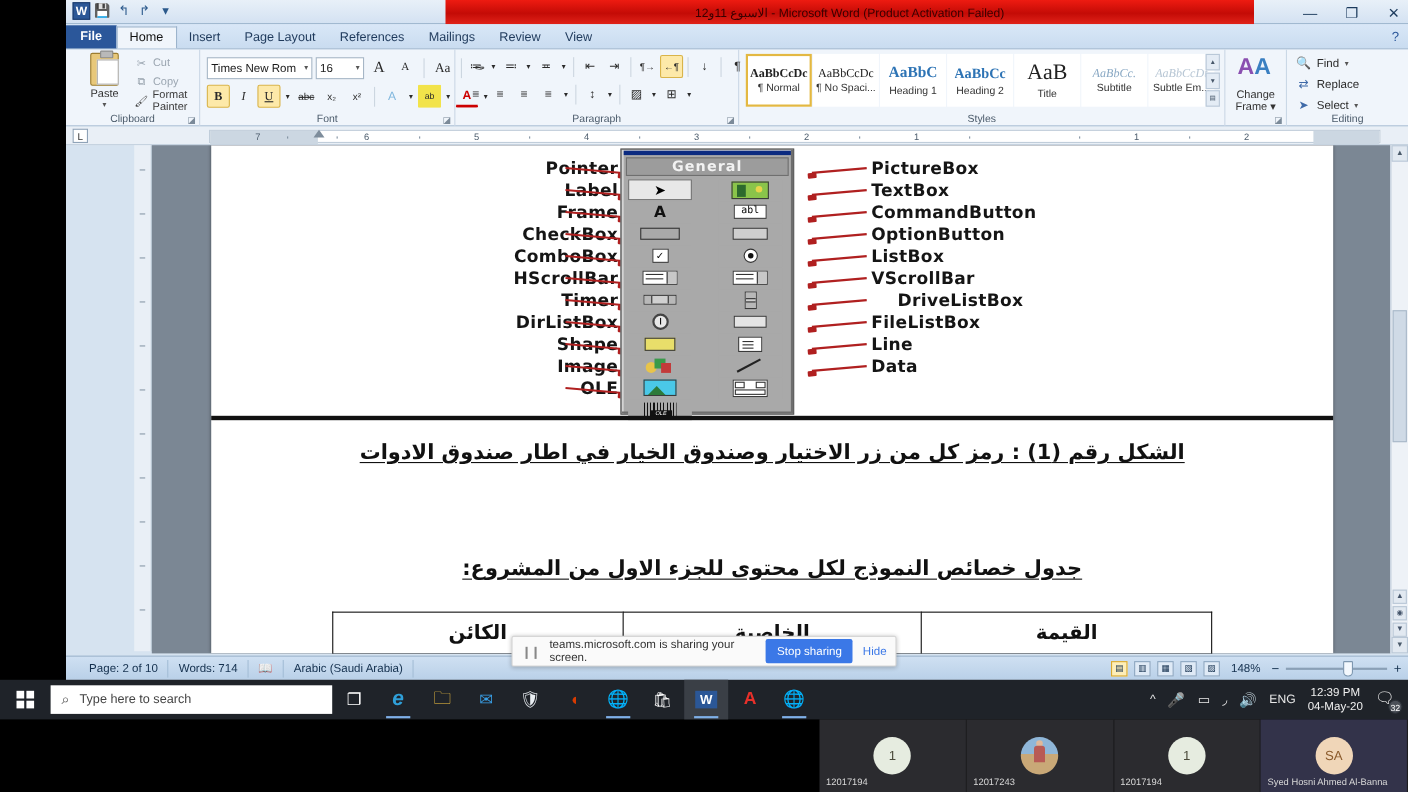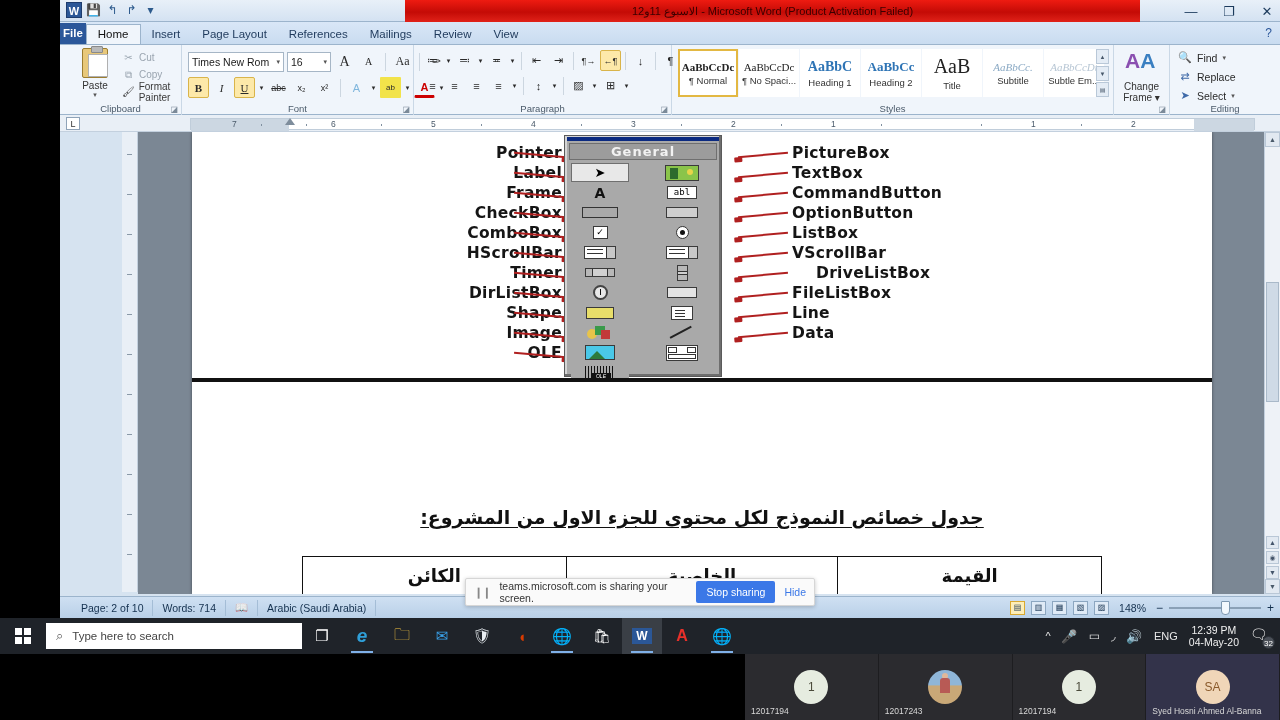--- a/index.html
+++ b/index.html
@@ -38,21 +38,21 @@
   .wincontrols { position: absolute; right: 4px; top: 0; height: 22px; display: flex; align-items: center; gap: 20px; }
   .wincontrols div { color: #1b3a5c; font-size: 13px; width: 18px; text-align: center; cursor: default; }
 
   
   .tabrow {
     position: absolute; left: 0; top: 22px; width: 1220px; height: 23px;
     background: linear-gradient(to bottom,#d9e7f7,#c9dcf0);
     border-bottom: 1px solid #9cb4cc; display: flex; align-items: flex-end;
   }
   .tab { padding: 3px 11px 4px; font-size: 11.5px; color: #1e395b; cursor: default; }
-  .tab.file { background: #2b579a; color: #fff; font-weight: bold; padding: 4px 3px 5px; }
+  .tab.file { background: #2b579a; color: #fff; font-weight: bold; padding: 4px 13px 5px; }
   .tab.active { background: #f0f5fb; border: 1px solid #9cb4cc; border-bottom: none; color:#111; }
   .help-q { position:absolute; right:8px; top:4px; font-size:12px; color:#2b579a; }
 
   
   .ribbon {
     position: absolute; left: 0; top: 45px; width: 1220px; height: 70px;
     background: #f0f5fb; border-bottom: 1px solid #9cb4cc;
   }
   .grp { position: absolute; top: 0; height: 70px; border-right: 1px solid #cad8e6; }
   .grp-title {
@@ -679,20 +679,21 @@
           <div class="lbl-right" style="top:92px;  left:600px;">ListBox</div>
           <div class="lbl-right" style="top:112px; left:600px;">VScrollBar</div>
           <div class="lbl-right" style="top:132px; left:624px;">DriveListBox</div>
           <div class="lbl-right" style="top:152px; left:600px;">FileListBox</div>
           <div class="lbl-right" style="top:172px; left:600px;">Line</div>
           <div class="lbl-right" style="top:192px; left:600px;">Data</div>
         </div>
 
         <div class="hrule"></div>
 
+        <div class="cap-ar">الشكل رقم (1) : رمز كل من زر الاختيار وصندوق الخيار في اطار صندوق الادوات</div>
 
         <div class="head-ar">
           <span>جدول خصائص النموذج لكل محتوى للجزء الاول من المشروع:</span>
         </div>
 
         <table class="doc-table">
           <tbody>
               <tr>
             <th style="width:33%;">القيمة</th>
             <th style="width:34%;">الخاصية</th>

